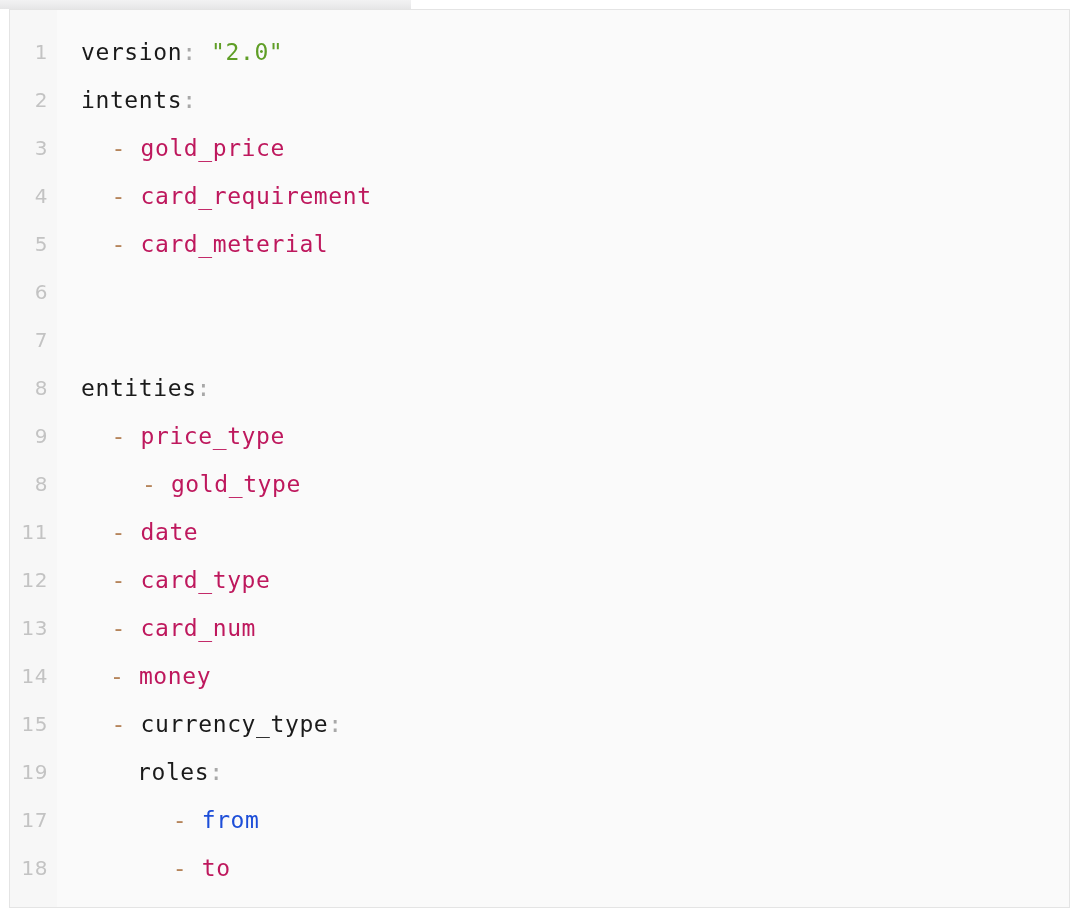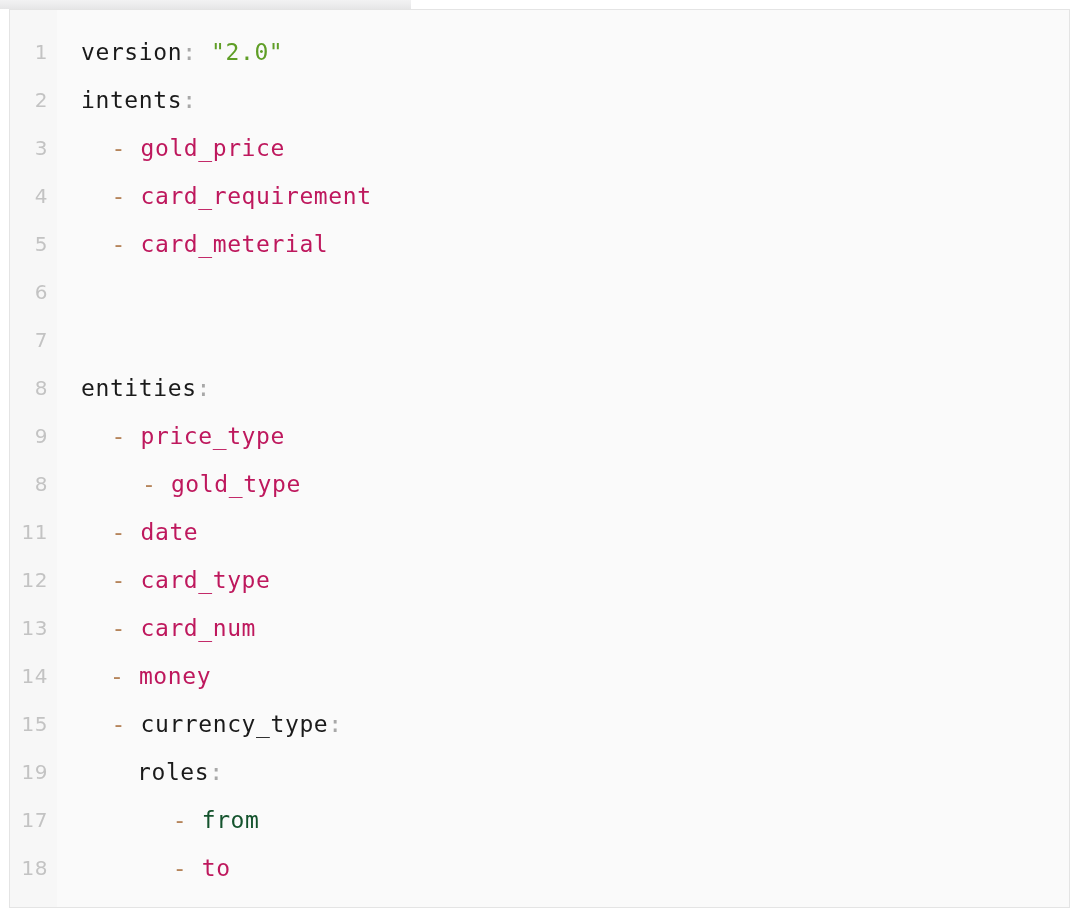--- a/index.html
+++ b/index.html
@@ -79,21 +79,21 @@
     left: 71px;
     color: #24292e;
     letter-spacing: 0.6px;
   }
 
   .tok-key    { color: #1a1a1a; text-align: right; }
   .tok-colon  { color: #a8a8a8; }
   .tok-dash   { color: #b5845a; }
   .tok-plain  { color: #be185d; }
   .tok-string { color: #5f9e26; }
-  .tok-kw     { color: #14532d; }
+  .tok-kw     { color: #1d4ed8; }
 </style>
 </head>
 <body>
 
 <div id="toolbar-strip"></div>
 
 <div id="editor-panel">
   <div id="gutter"></div>
   <div id="code-area">
       <div class="code-line"><span class="line-no">1</span><span class="line-code" style="left: 71px;"><span class="tok-key">version</span><span class="tok-colon">:</span><span class="tok-plain"> </span><span class="tok-string">"2.0"</span></span></div>

